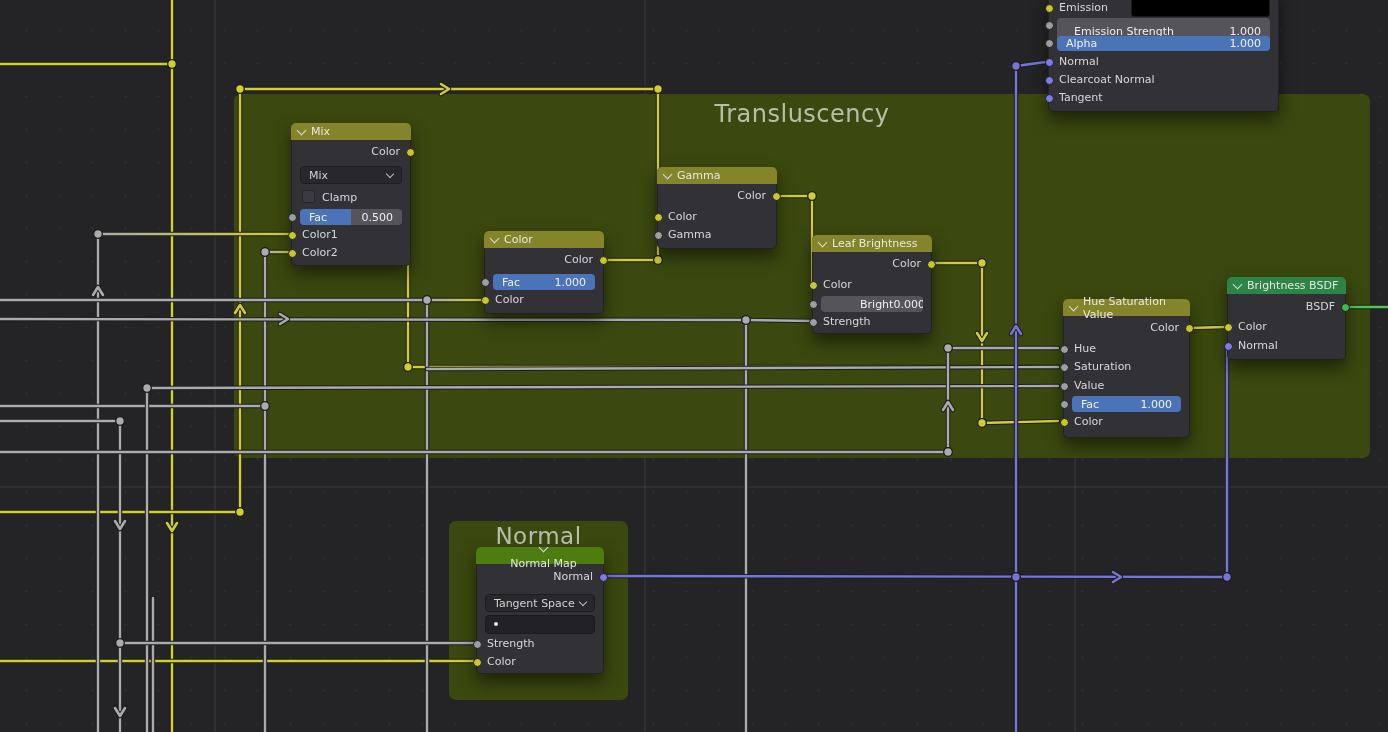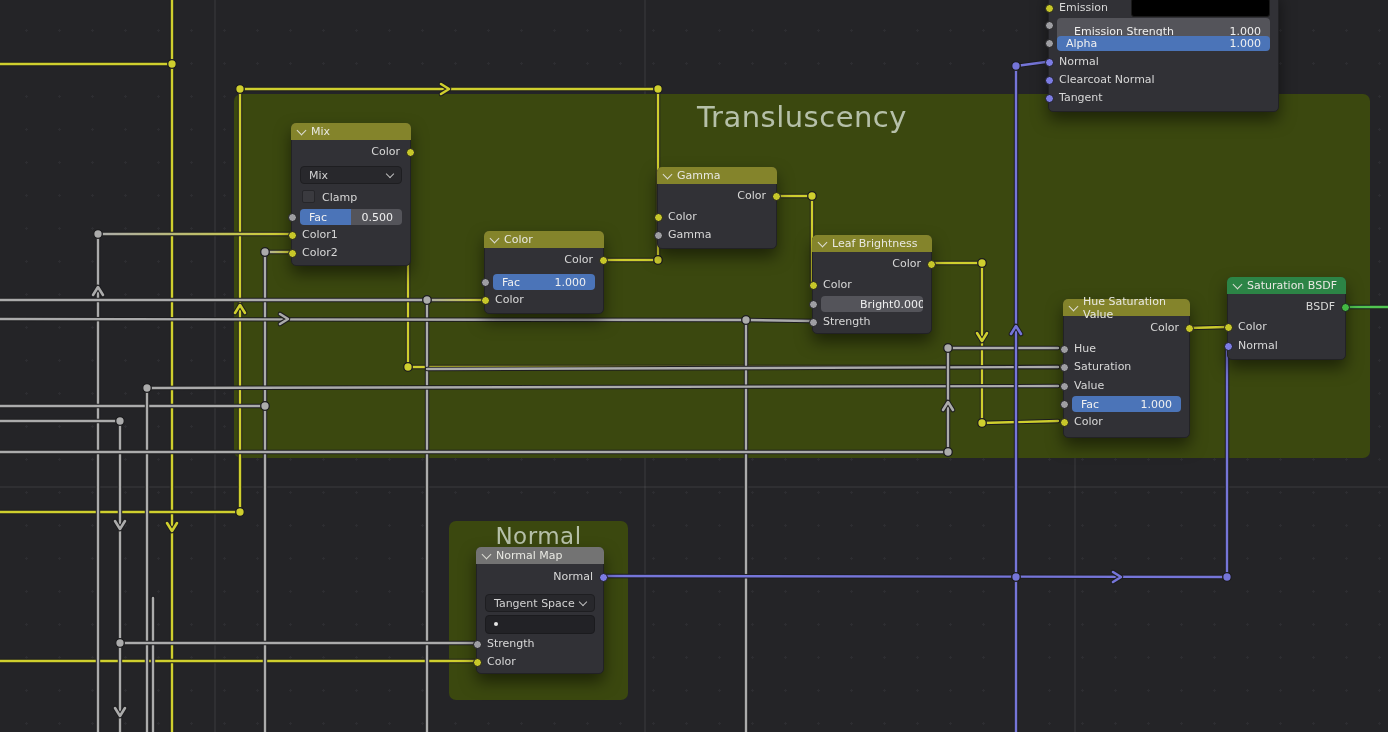--- a/index.html
+++ b/index.html
@@ -13,21 +13,21 @@
   .gridline.h{height:2px;left:0;right:0;}
   .frame{position:absolute;background:#3b480f;border-radius:7px;z-index:2;}
   .flabel{position:absolute;top:6px;left:0;right:0;text-align:center;color:#b6c0a9;letter-spacing:.5px;}
   #wires{position:absolute;left:0;top:0;z-index:3;}
   .node{position:absolute;background:#313136;border:1px solid #222225;border-radius:5px;
     box-shadow:0 8px 16px rgba(0,0,0,.5);z-index:4;font-size:11px;}
   .nhead{position:absolute;left:-1px;right:-1px;top:-1px;height:17px;border-radius:5px 5px 0 0;
     display:flex;align-items:center;padding-left:7px;gap:6px;color:#e8e8e2;}
   .nhead.olive{background:#84842b;}
   .nhead.green{background:#2c8446;}
-  .nhead.purple{background:#737373;}
+  .nhead.purple{background:#4d7c0f;flex-direction:column;}
   .chev{width:6px;height:6px;border-right:1.6px solid #dcdcd4;border-bottom:1.6px solid #dcdcd4;
     transform:rotate(45deg);margin-top:-3px;flex:0 0 auto;}
   .row{position:absolute;left:10px;right:10px;height:16px;line-height:16px;white-space:nowrap;color:#d8d8d8;}
   .row.out{text-align:right;}
   .slider{position:absolute;left:8px;right:8px;height:16px;border-radius:4px;background:#54545a;
     display:flex;align-items:center;justify-content:space-between;padding:0 9px;box-sizing:border-box;
     color:#f0f0f0;overflow:hidden;}
   .slider.full{background:#4b74b8;}
   .slider.half{background:linear-gradient(to right,#4b74b8 0 50%,#54545a 50% 100%);}
   .dropdown{position:absolute;left:8px;right:8px;height:18px;border-radius:4px;background:#28282c;
@@ -50,21 +50,21 @@
 <body>
 
 <div id="stage">
 
   <div class="gridline v" style="left:214px"></div>
   <div class="gridline v" style="left:644px"></div>
   <div class="gridline v" style="left:1074px"></div>
   <div class="gridline h" style="top:486px"></div>
 
   <div class="frame" style="left:234px;top:94px;width:1136px;height:364px">
-    <div class="flabel" style="font-size:29px">Transluscency</div>
+    <div class="flabel" style="font-size:24px">Transluscency</div>
   </div>
   <div class="frame" style="left:449px;top:521px;width:179px;height:179px">
     <div class="flabel" style="font-size:23px;top:2px">Normal</div>
   </div>
 
   <svg id="wires" width="1388" height="732">
       <defs>
         <linearGradient id="wg1" gradientUnits="userSpaceOnUse" x1="427" y1="300" x2="483" y2="300">
           <stop offset="0" stop-color="#ababab"></stop>
           <stop offset="1" stop-color="#cfcf2e"></stop>
@@ -274,21 +274,21 @@
     <i class="sock g in" style="top:44.5px"></i>
     <i class="sock g in" style="top:62.5px"></i>
     <i class="sock g in" style="top:81.5px"></i>
     <i class="sock g in" style="top:99.5px"></i>
     <i class="sock y in" style="top:117.5px"></i>
   </div>
 
   <div class="node" style="left:1227px;top:277px;width:117px;height:81px">
     <div class="nhead green">
       <span class="chev"></span>
-      <span>Saturation BSDF</span>
+      <span>Brightness BSDF</span>
     </div>
     <div class="row out" style="top:21px"><span>BSDF</span></div>
     <div class="row" style="top:41px"><span>Color</span></div>
     <div class="row" style="top:60px"><span>Normal</span></div>
     <i class="sock grn outp" style="top:24.5px"></i>
     <i class="sock y in" style="top:44.5px"></i>
     <i class="sock p in" style="top:63.5px"></i>
   </div>
 
   <div class="node" style="left:476px;top:547px;width:126px;height:125px">

